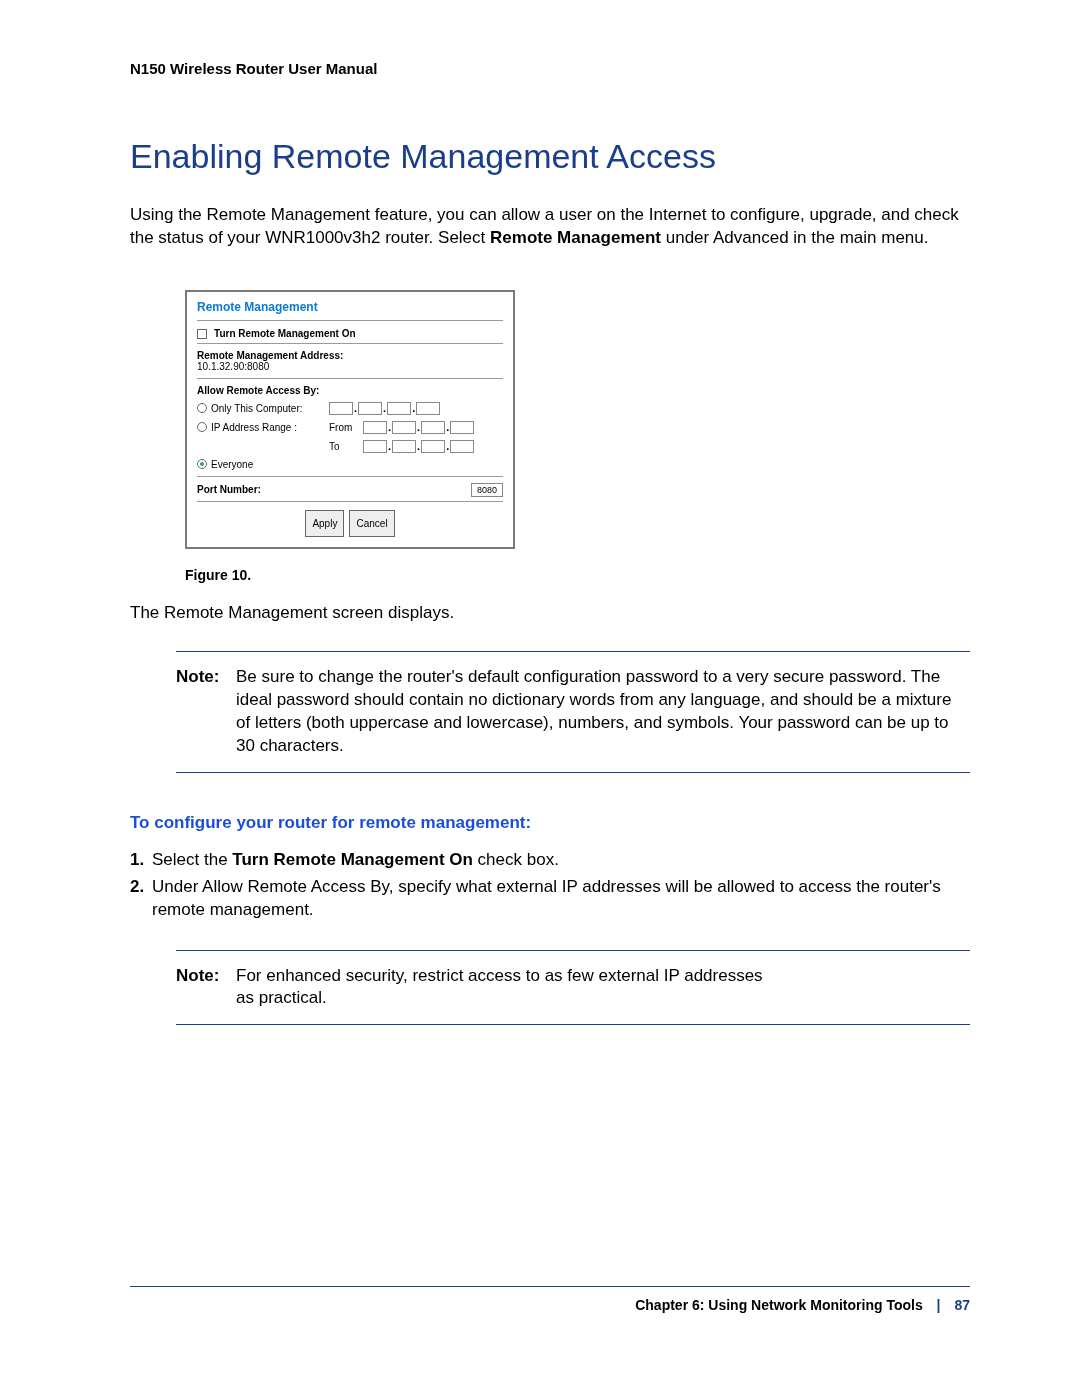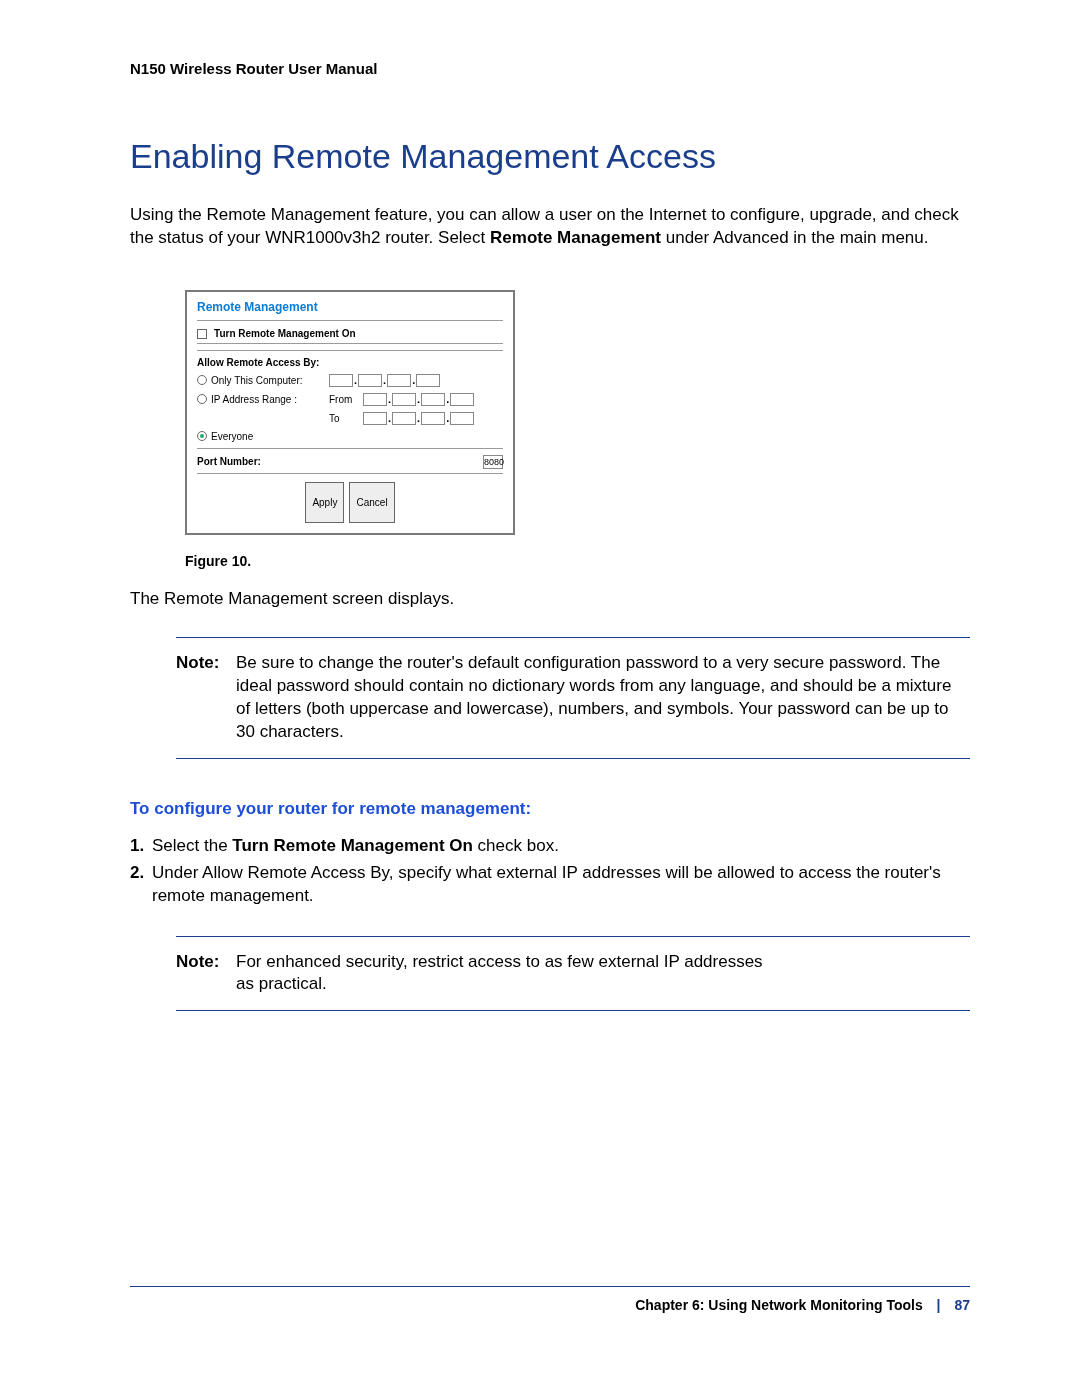--- a/index.html
+++ b/index.html
@@ -97,37 +97,37 @@
     font-weight: bold;
     vertical-align: bottom;
   }
   .port-row {
     display: flex;
     justify-content: space-between;
     align-items: center;
     margin-top: 4px;
   }
   .port-box {
-    width: 20px;
+    width: 32px;
     height: 14px;
     border: 1px solid #888;
     font-size: 9px;
     text-align: center;
     line-height: 13px;
   }
   .btn-row {
     text-align: center;
     margin-top: 8px;
   }
   .ui-btn {
     display: inline-block;
     border: 1px solid #666;
     background: #eee;
     font-size: 10px;
-    padding: 14px 6px;
+    padding: 7px 6px;
     margin: 0 1px;
   }
   .panel-row { margin: 4px 0; }
   .addr-block { margin: 4px 0 6px 0; }
   .radio-row { margin: 6px 0; display: flex; align-items: center; flex-wrap: nowrap; }
   .radio-row .lbl { display: inline-block; min-width: 118px; font-size: 10px; }
   .radio-row .lbl2 { display: inline-block; width: 30px; font-size: 10px; text-align: left; margin-right: 4px; }
   .range-to { margin-left: 132px; display: flex; align-items: center; }
 
   .fig-caption {
@@ -203,20 +203,24 @@
 
   <div class="panel-wrap">
     <div class="panel">
       <div class="panel-title">Remote Management</div>
       <hr>
       <div class="panel-row">
         <span class="chk"></span>
         <span class="panel-label-bold">Turn Remote Management On</span>
       </div>
       <hr>
+      <div class="addr-block">
+        <div class="panel-label-bold">Remote Management Address:</div>
+        <div class="panel-small">10.1.32.90:8080</div>
+      </div>
       <hr>
       <div class="panel-label-bold">Allow Remote Access By:</div>
 
       <div class="radio-row">
         <span class="rad"></span>
         <span class="lbl">Only This Computer:</span>
         <span class="ip-oct"></span>
           <span class="ip-dot">.</span>
         <span class="ip-oct"></span>
           <span class="ip-dot">.</span>

